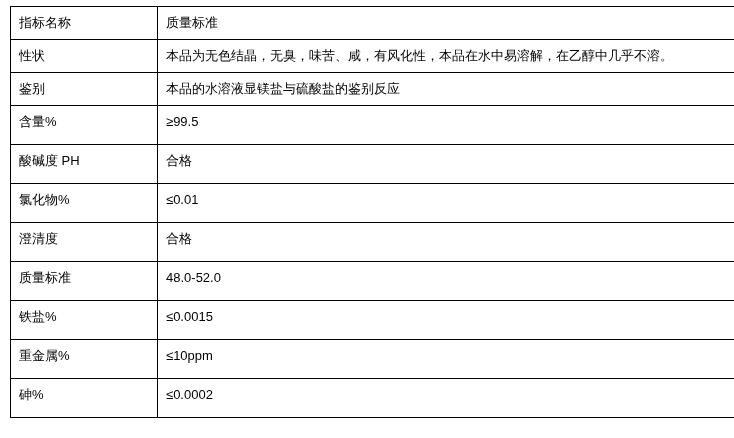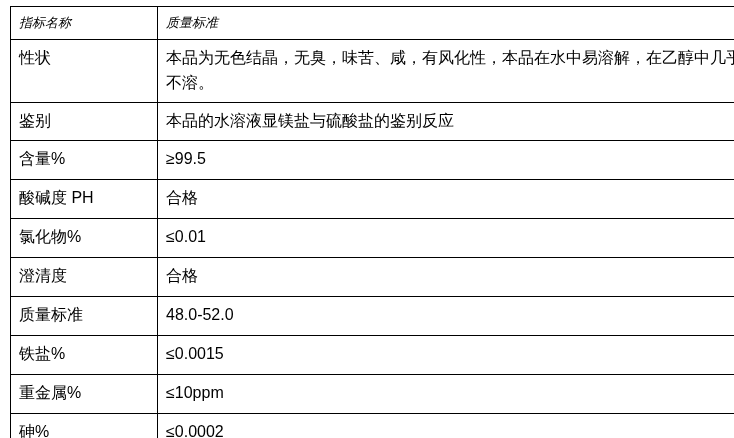--- a/index.html
+++ b/index.html
@@ -23,34 +23,33 @@
   table.spec-table {
     border-collapse: collapse;
     width: 714px;
     margin-left: 10px;
     margin-top: 6px;
     table-layout: fixed;
   }
   table.spec-table td {
     border: 1px solid #000000;
     padding: 6px 8px 6px 8px;
-    font-size: 16px;
+    font-size: 13px;
     line-height: 1.55;
     vertical-align: top;
     word-break: break-word;
   }
   td.col-name {
     width: 130px;
   }
   td.col-value {
     width: 584px;
   }
   tr.header-row td {
     font-size: 13px;
-    font-style: italic;
   }
   .cell-text {
     display: block;
   }
   
   tr.tall td {
     height: 26px;
   }
 </style>
 </head>

